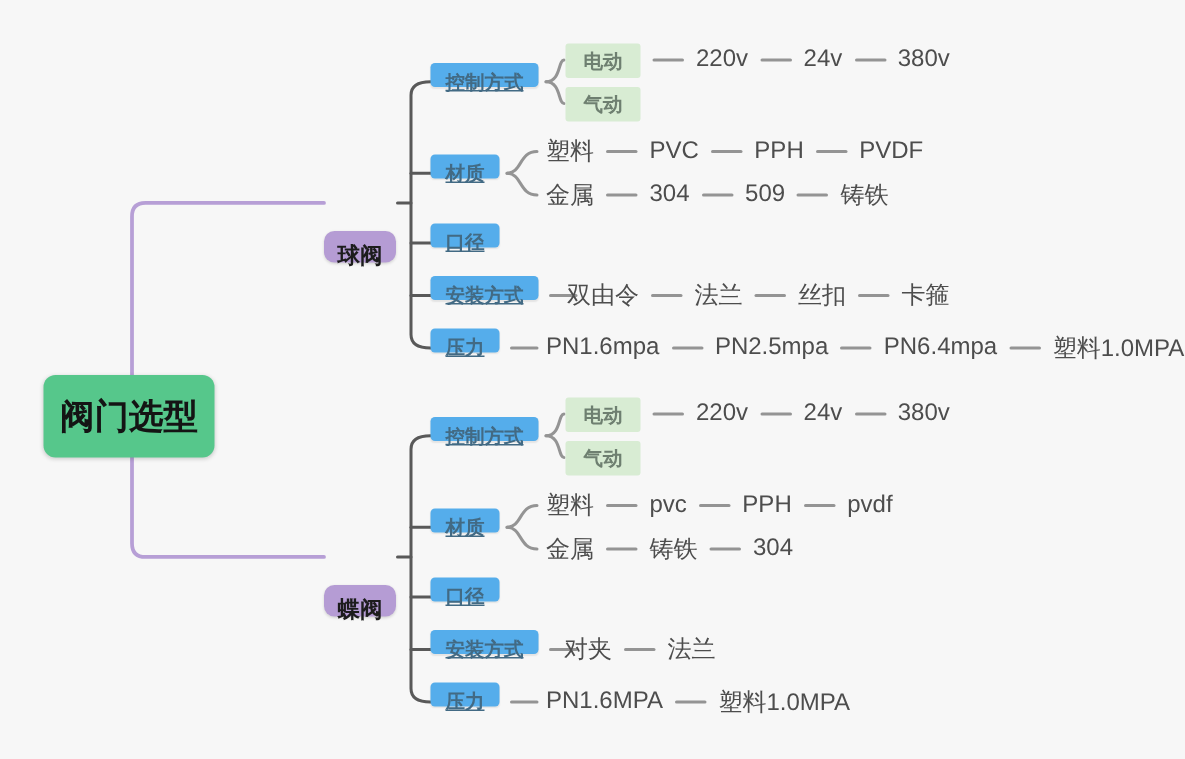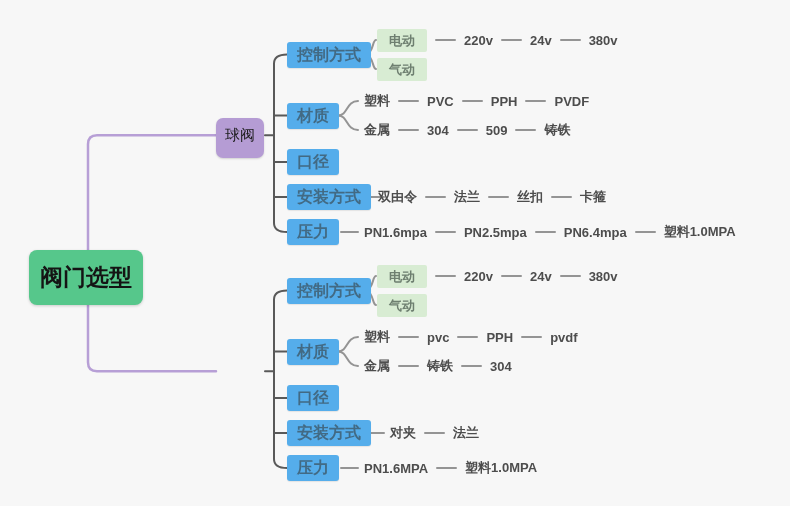--- a/index.html
+++ b/index.html
@@ -21,48 +21,50 @@
     font-size:23px;font-weight:bold;
     line-height:29px;padding:13px 11px;
     border-radius:8px;white-space:nowrap;
     box-shadow:0 1px 3px rgba(0,0,0,.18);
     margin-top:24px;
   }
   .branch-node{
     position:absolute;
     background:var(--branch-fill,#b59cd4);
     color:var(--branch-text,#1c1c1c);
-    font-size:15px;font-weight:normal;
-    height:40px;line-height:34px;padding:0 9px;
+    font-size:15px;font-weight:bold;
+    height:21px;line-height:34px;padding:0 9px;
     border-radius:7px;white-space:nowrap;
     box-shadow:0 1px 2px rgba(0,0,0,.15);
+    margin-top:36px;
   }
   .topic-node{
     position:absolute;
     background:var(--topic-fill,#55adeb);
     color:var(--topic-text,#426a84);
-    font-size:16px;font-weight:bold;
-    height:26px;line-height:26px;padding:0 10px;
+    font-size:13px;font-weight:bold;
+    height:16px;line-height:26px;padding:0 10px;
     border-radius:3px;white-space:nowrap;
     box-shadow:0 1px 1px rgba(0,0,0,.08);
+    text-decoration:underline;
   }
   .leaf-row{
     position:absolute;height:26px;
     display:flex;align-items:center;white-space:nowrap;
   }
   .leaf-chip{
     background:var(--chip-fill,#d8ecd3);
     color:var(--chip-text,#6e7f70);
     font-size:13px;font-weight:bold;
     height:23px;line-height:23px;padding:0 12px;
     border-radius:2px;
   }
   .leaf-node{
     color:var(--leaf-text,#4d4d4d);
-    font-size:13px;font-weight:bold;
+    font-size:16px;font-weight:normal;
   }
   .dash{
     width:21px;height:2px;border-radius:1px;
     margin:0 8px;flex:0 0 auto;
     background:var(--wire-leaf,#949494);
   }
 </style>
 </head>
 <body>
 
@@ -172,24 +174,25 @@
     </div>
     <div class="leaf-row" style="top: 353px; left: 364px;">
       <div class="leaf-node">金属</div>
       <div class="dash"></div>
       <div class="leaf-node">铸铁</div>
       <div class="dash"></div>
       <div class="leaf-node">304</div>
     </div>
     <div class="topic-node" style="left: 287px; top: 385px;">口径</div>
     <div class="topic-node" style="left: 287px; top: 420px;">安装方式</div>
-    <div class="leaf-row" style="top: 420px; left: 390px;">
+    <div class="leaf-row" style="top: 420px; left: 376px;">
       <div class="leaf-node">对夹</div>
       <div class="dash"></div>
       <div class="leaf-node">法兰</div>
     </div>
     <div class="topic-node" style="left: 287px; top: 455px;">压力</div>
     <div class="leaf-row" style="top: 455px; left: 364px;">
       <div class="leaf-node">PN1.6MPA</div>
       <div class="dash"></div>
       <div class="leaf-node">塑料1.0MPA</div>
     </div>
+    <div class="branch-node" style="left: 216px; top: 354.25px;">蝶阀</div>
   </div>
 
 </body></html>

